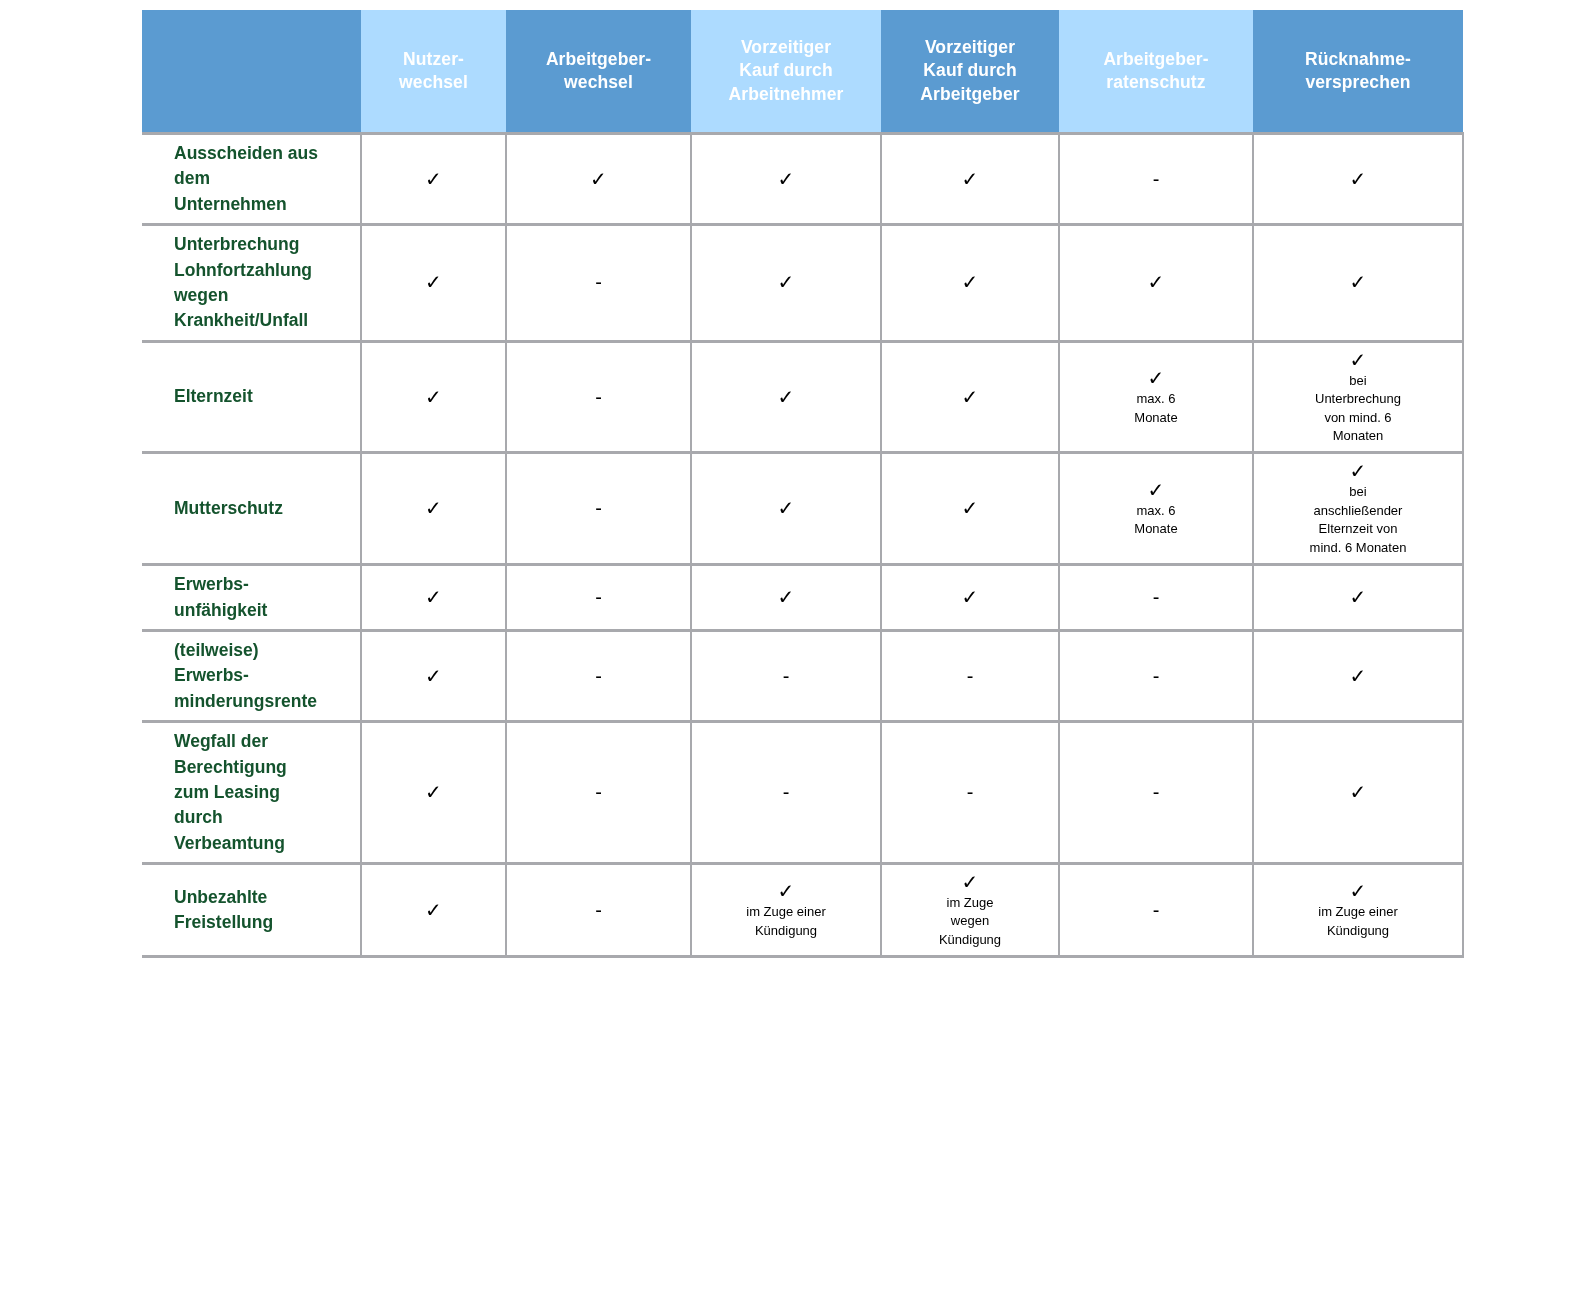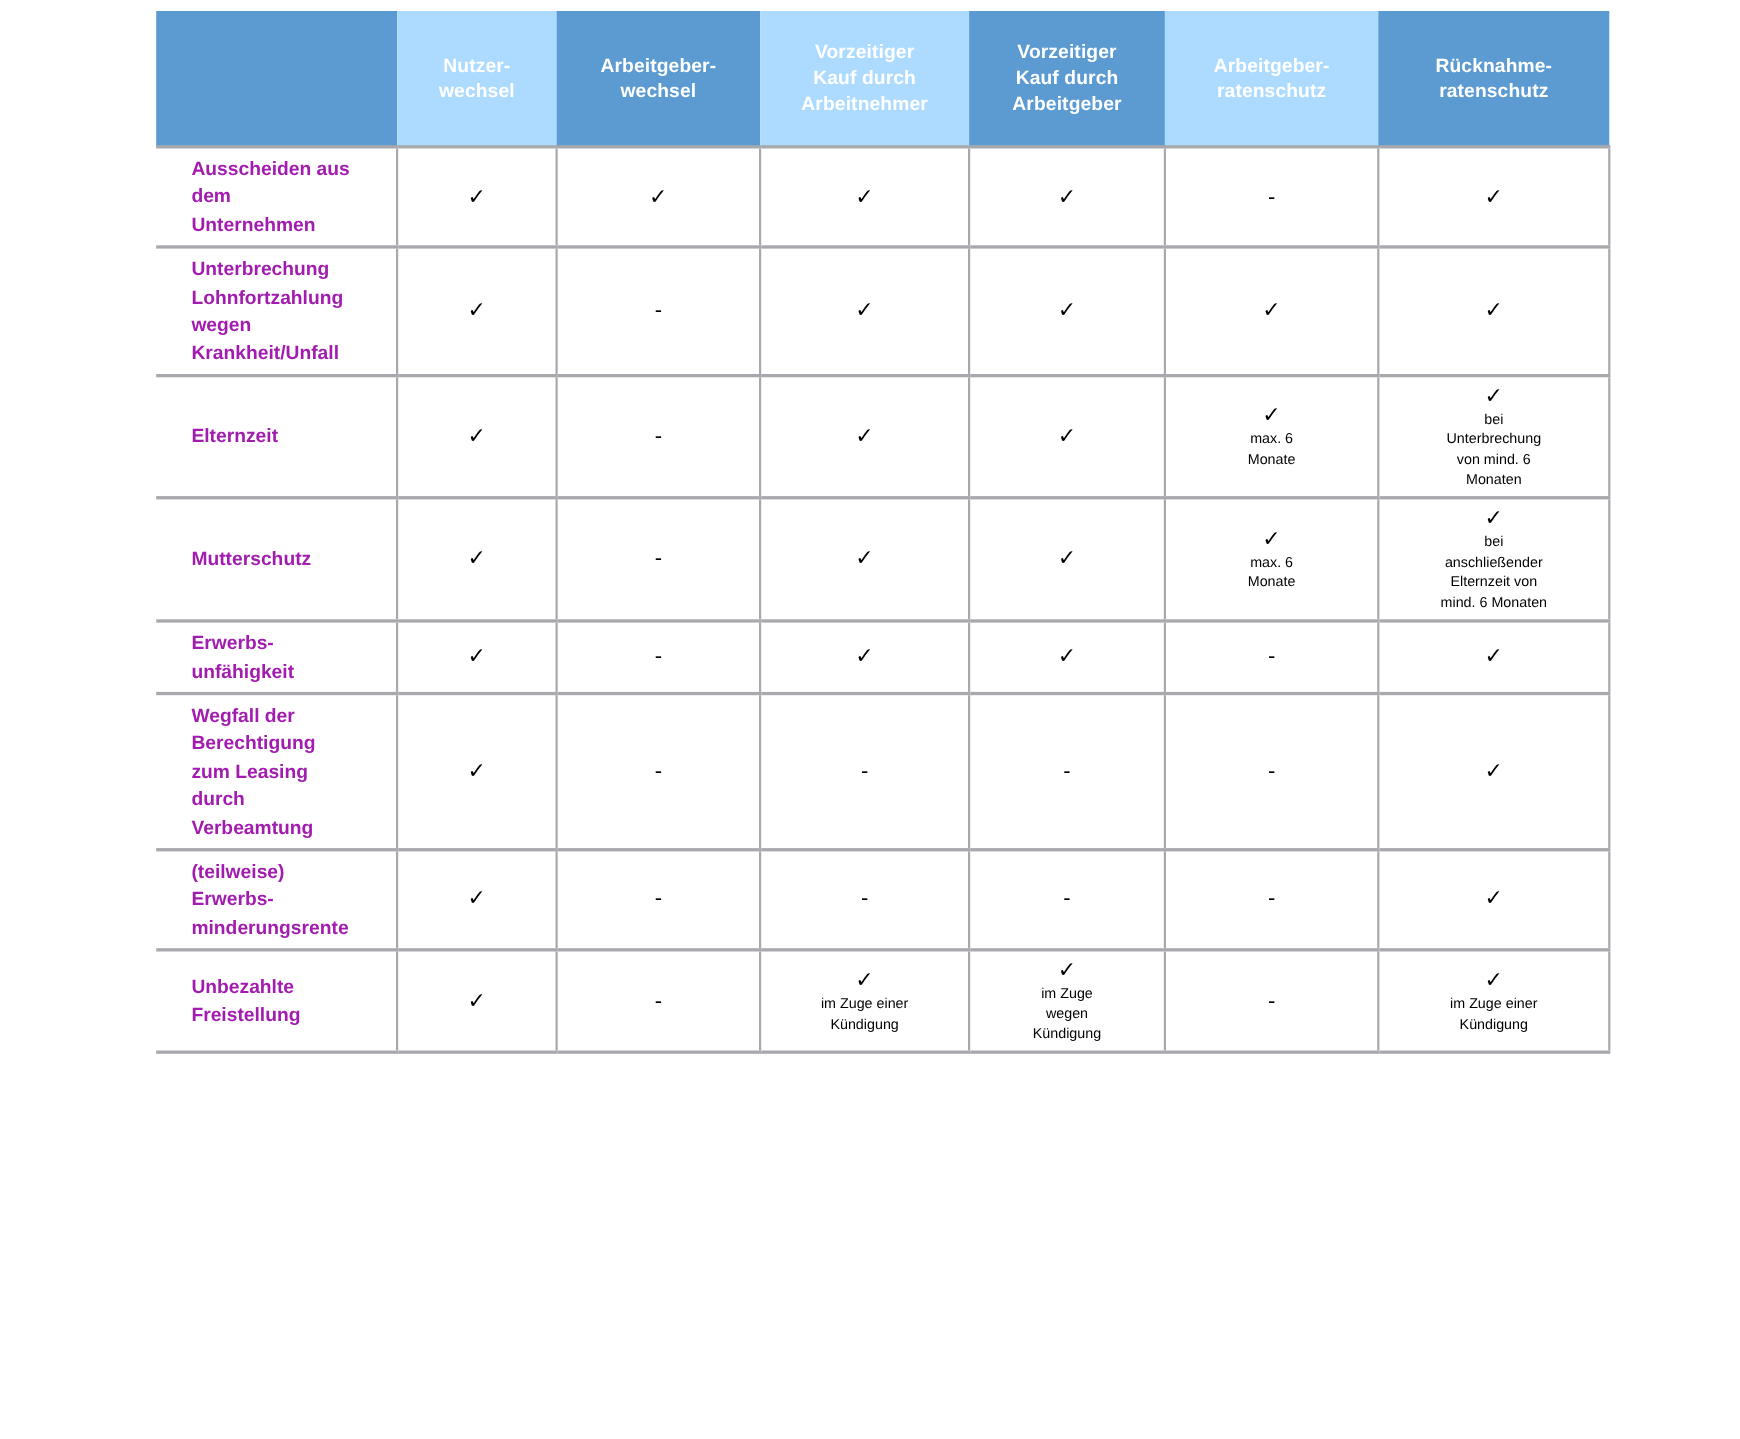--- a/index.html
+++ b/index.html
@@ -54,21 +54,21 @@
     vertical-align: middle;
     background: #ffffff;
   }
   tbody tr:last-child td { border-bottom: 3px solid #a8a9ad; }
   tbody td.rowlabel {
     border-right: 2px solid #a8a9ad;
     border-left: none;
     text-align: left;
     font-size: 17.5px;
     font-weight: bold;
-    color: #a21caf;
+    color: #14532d;
     line-height: 1.45;
     padding: 6px 10px 6px 32px;
     white-space: pre-line;
   }
   tbody td.val {
     text-align: center;
     font-size: 17px;
     font-weight: normal;
     color: #000000;
     line-height: 1.42;
@@ -131,21 +131,21 @@
           <span class="hdr-txt">Vorzeitiger
 Kauf durch
 Arbeitgeber</span>
         </th>
         <th class="hdr-light">
           <span class="hdr-txt">Arbeitgeber-
 ratenschutz</span>
         </th>
         <th class="hdr-dark">
           <span class="hdr-txt">Rücknahme-
-ratenschutz</span>
+versprechen</span>
         </th>
       </tr>
     </thead>
     <tbody id="matrix-body">
         <tr>
           <td class="rowlabel">Ausscheiden aus
 dem
 Unternehmen</td>
           <td class="val">
             <span class="mark">✓</span>
@@ -251,20 +251,43 @@
             <span class="mark">✓</span>
           </td>
           <td class="val dash">
             <span class="mark">-</span>
           </td>
           <td class="val">
             <span class="mark">✓</span>
           </td>
           <td class="val">
             <span class="mark">✓</span>
+          </td>
+          <td class="val dash">
+            <span class="mark">-</span>
+          </td>
+          <td class="val">
+            <span class="mark">✓</span>
+          </td>
+        </tr>
+        <tr>
+          <td class="rowlabel">(teilweise)
+Erwerbs-
+minderungsrente</td>
+          <td class="val">
+            <span class="mark">✓</span>
+          </td>
+          <td class="val dash">
+            <span class="mark">-</span>
+          </td>
+          <td class="val dash">
+            <span class="mark">-</span>
+          </td>
+          <td class="val dash">
+            <span class="mark">-</span>
           </td>
           <td class="val dash">
             <span class="mark">-</span>
           </td>
           <td class="val">
             <span class="mark">✓</span>
           </td>
         </tr>
         <tr>
           <td class="rowlabel">Wegfall der
@@ -285,43 +308,20 @@
             <span class="mark">-</span>
           </td>
           <td class="val dash">
             <span class="mark">-</span>
           </td>
           <td class="val">
             <span class="mark">✓</span>
           </td>
         </tr>
         <tr>
-          <td class="rowlabel">(teilweise)
-Erwerbs-
-minderungsrente</td>
-          <td class="val">
-            <span class="mark">✓</span>
-          </td>
-          <td class="val dash">
-            <span class="mark">-</span>
-          </td>
-          <td class="val dash">
-            <span class="mark">-</span>
-          </td>
-          <td class="val dash">
-            <span class="mark">-</span>
-          </td>
-          <td class="val dash">
-            <span class="mark">-</span>
-          </td>
-          <td class="val">
-            <span class="mark">✓</span>
-          </td>
-        </tr>
-        <tr>
           <td class="rowlabel">Unbezahlte
 Freistellung</td>
           <td class="val">
             <span class="mark">✓</span>
           </td>
           <td class="val dash">
             <span class="mark">-</span>
           </td>
           <td class="val">
             <span class="mark">✓</span>

